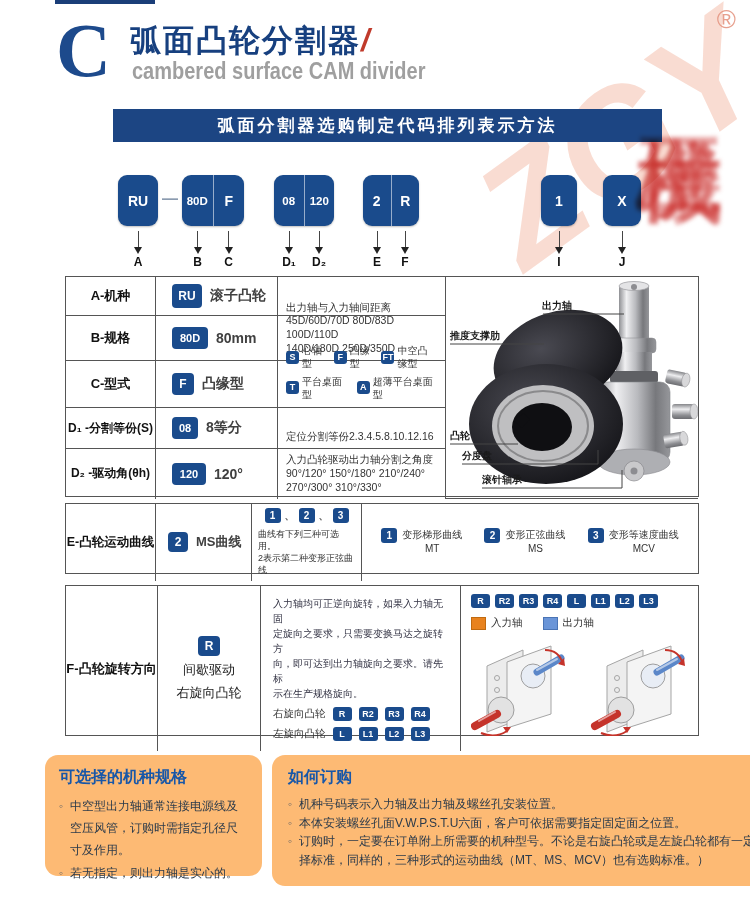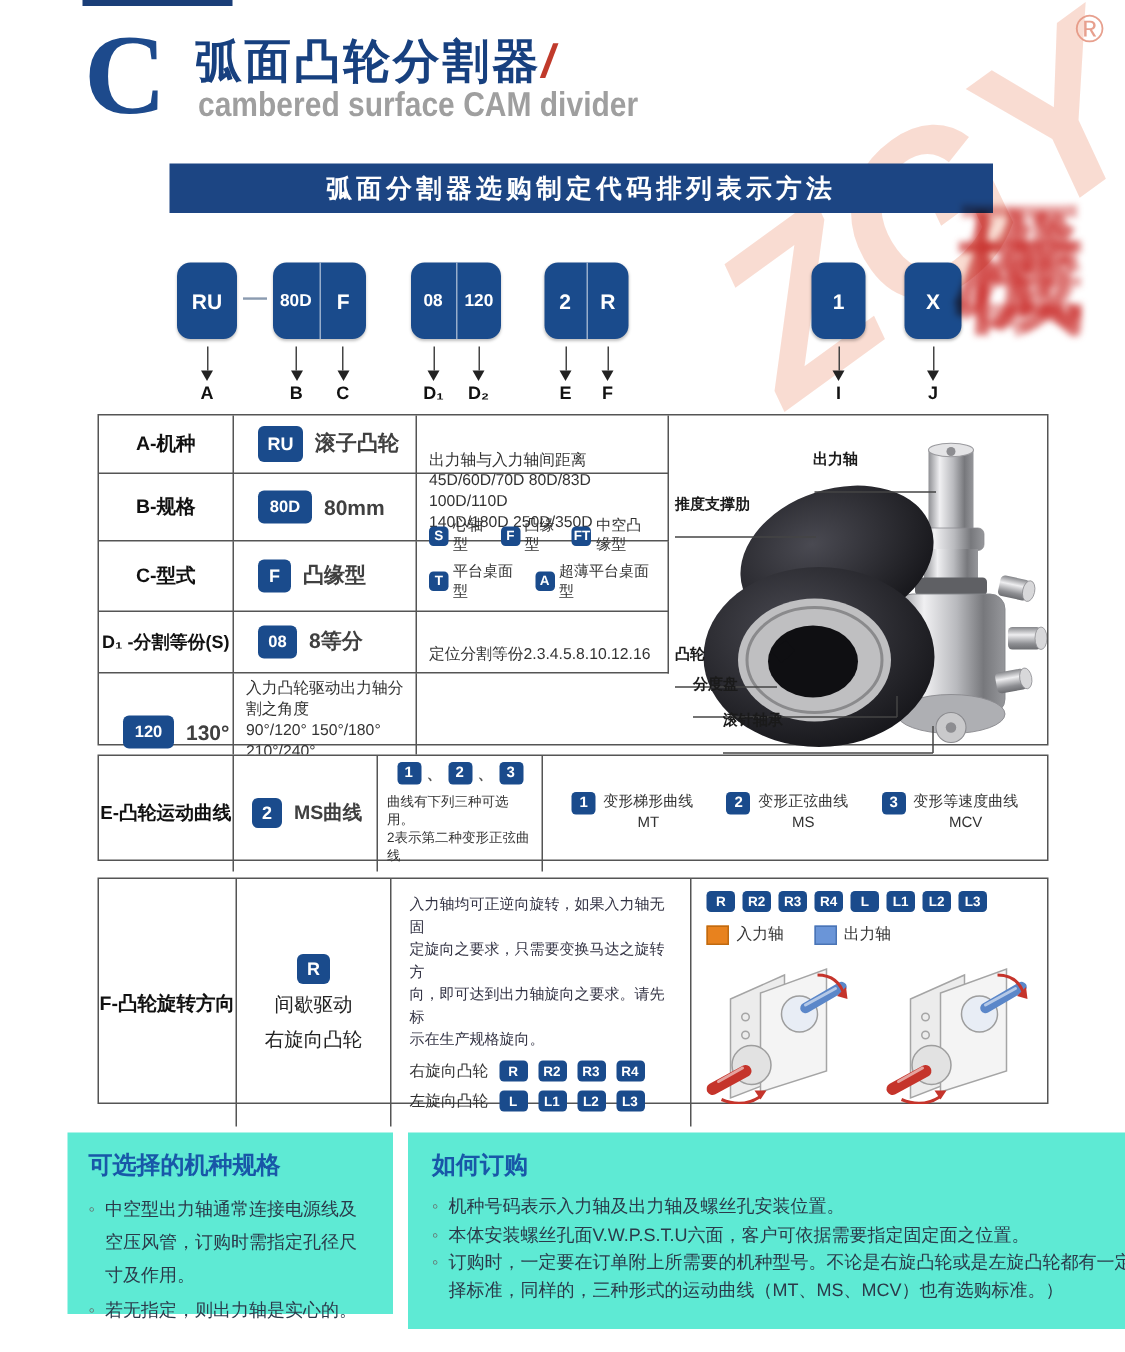--- a/index.html
+++ b/index.html
@@ -84,21 +84,21 @@
   .dirrow{display:flex;align-items:center;gap:7px;margin-top:6px;font-size:10.5px;color:#333;}
   .fpanel{flex-direction:column;align-items:flex-start;padding:8px 10px;gap:6px;position:relative;}
   .pbadges{display:flex;gap:5px;}
   .legendrow{display:flex;gap:20px;align-items:center;font-size:10.5px;color:#333;margin-top:2px;}
   .legenditem{display:flex;align-items:center;gap:5px;}
   .lsq{width:13px;height:11px;border:1px solid #999;}
   .lsq.inp{background:#e8821e;border-color:#c06a10;}
   .lsq.outp{background:#6a95d8;border-color:#4a74b5;}
 
   
-  .graybox{position:absolute;background:#5eead4;box-sizing:border-box;z-index:2;}
+  .graybox{position:absolute;background:#fdba74;box-sizing:border-box;z-index:2;border-radius:13px;}
   .gb-title{font-size:16px;font-weight:bold;color:#1857a8;margin:0 0 7px 0;}
   .gb-list{margin:0;padding:0;list-style:none;}
   .gb-list li{position:relative;padding-left:11px;font-size:12px;color:#2b3a4a;}
   .gb-list li::before{content:"◦";position:absolute;left:0;top:0;color:#666;}
   .bL .gb-list li{line-height:1.85;}
   .bR .gb-list li{line-height:1.55;}
 </style>
 </head>
 <body>
 
@@ -345,23 +345,24 @@
 
     <div class="gc lblcell" style="font-size:12px;">D₁ -分割等份(S)</div>
     <div class="gc codecell">
       <span class="badge bdg-sq" style="width:26px;font-size:11px;">08</span>
       <span class="codeval">8等分</span>
     </div>
     <div class="gc desccell">
       <span>定位分割等份2.3.4.5.8.10.12.16</span>
     </div>
 
+    <div class="gc lblcell nobb" style="font-size:12px;">D₂ -驱动角(θh)</div>
     <div class="gc codecell nobb">
       <span class="badge bdg-md" style="width:34px;">120</span>
-      <span class="codeval">130°</span>
+      <span class="codeval">120°</span>
     </div>
     <div class="gc desccell nobb">
       <span>入力凸轮驱动出力轴分割之角度</span>
       <span>90°/120° 150°/180° 210°/240°</span>
       <span>270°/300° 310°/330°</span>
     </div>
   </div>
 
   <div class="grid" style="left:65px;top:503px;width:632px;height:69px;grid-template-columns:90px 96px 110px auto;grid-template-rows:auto;">
     <div class="gc lblcell nobb" style="font-size:12.5px;">E-凸轮运动曲线</div>

